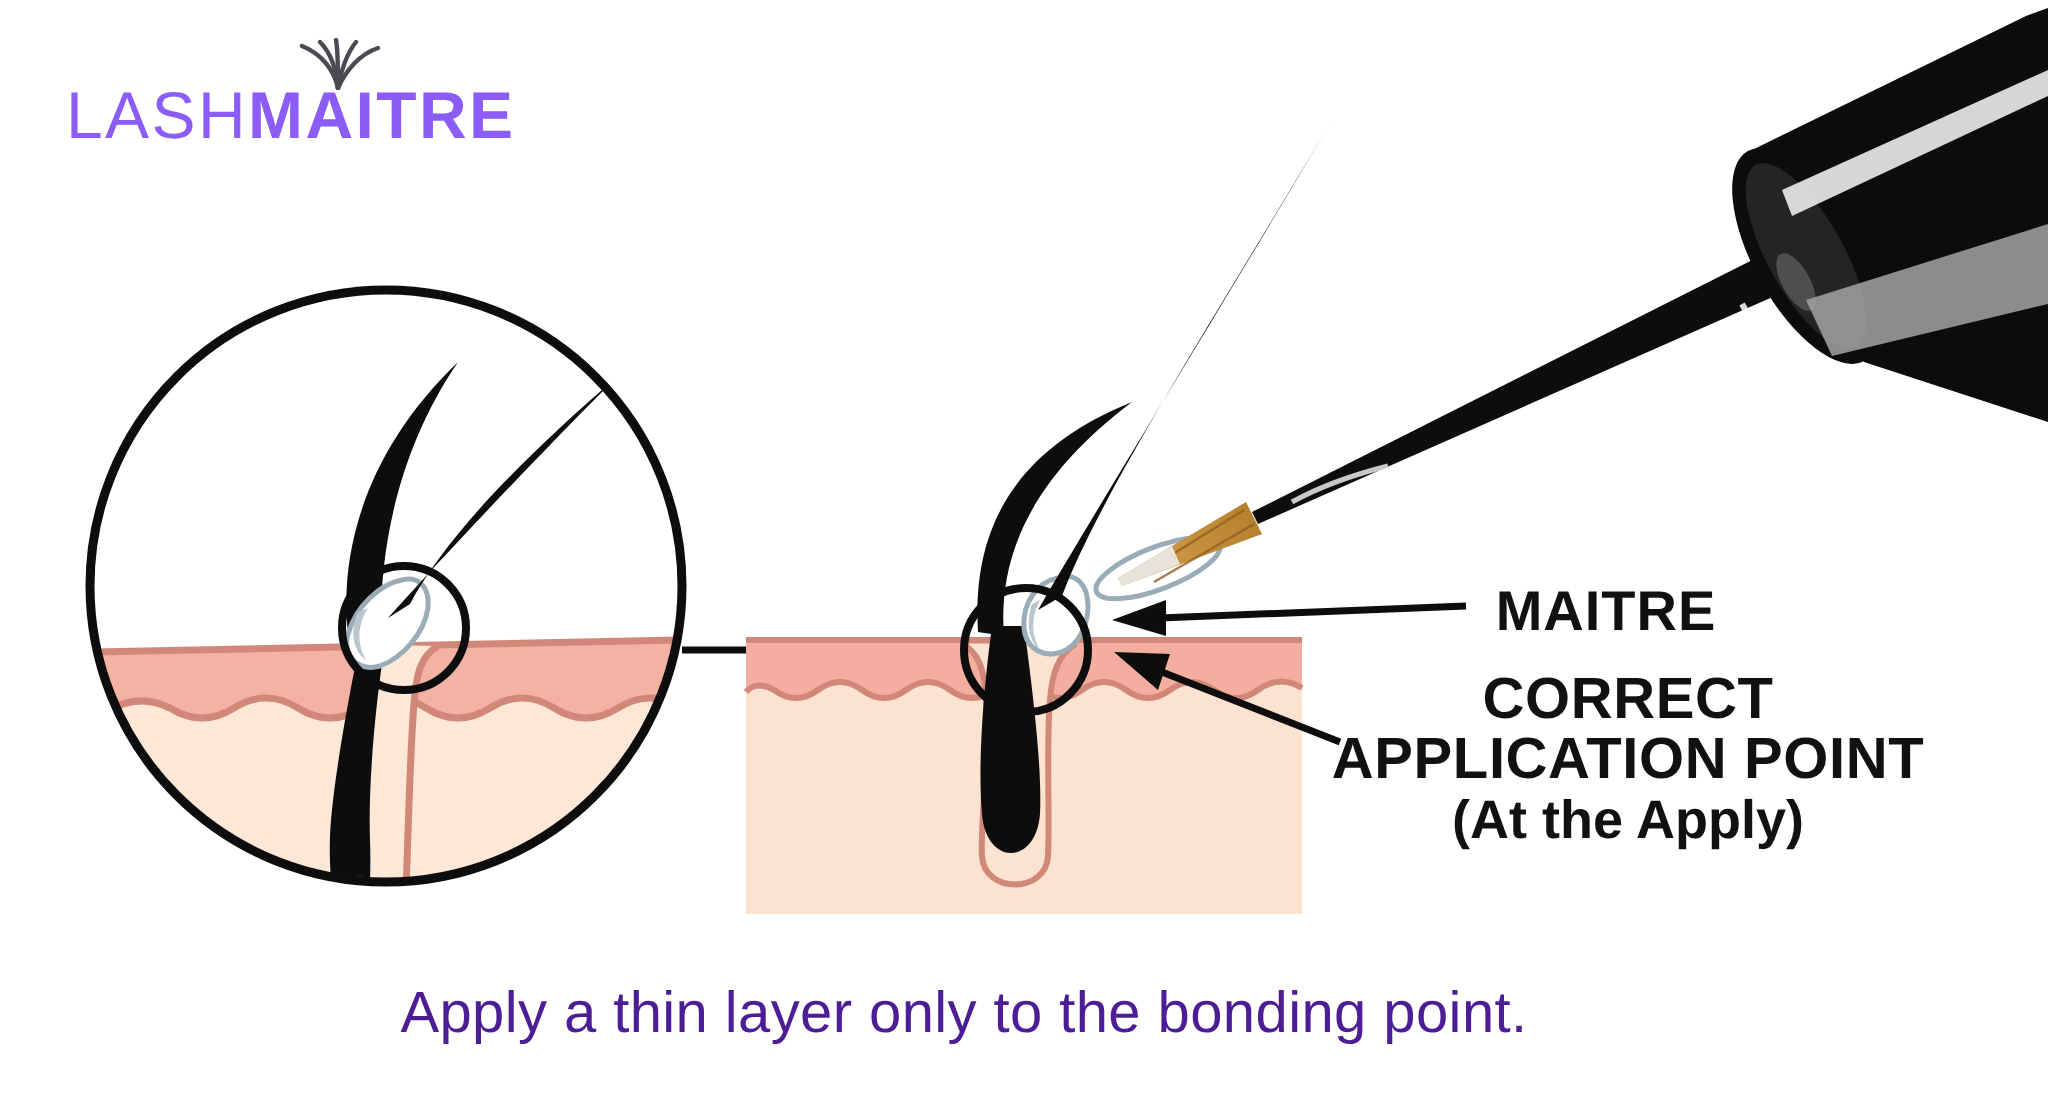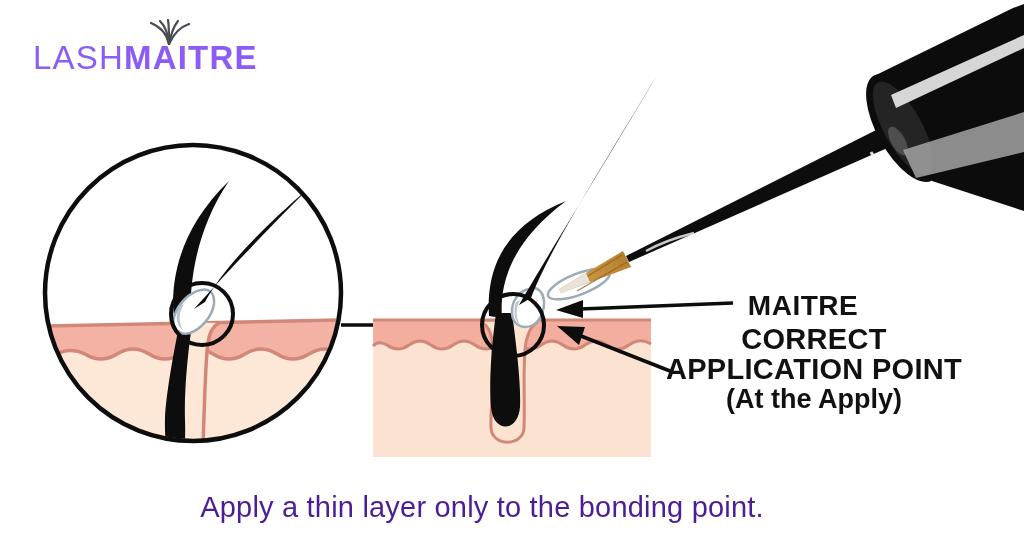--- a/index.html
+++ b/index.html
@@ -13,21 +13,21 @@
   .logo .fan{position:absolute;left:114px;top:0;}
   .logo .wordmark{
     position:absolute;left:0;top:21px;font-size:33px;line-height:1.1;
     color:#8b5cf6;letter-spacing:1.2px;white-space:nowrap;
   }
   .logo .light{font-weight:400;}
   .logo .bold{font-weight:700;}
   
   .lbl{position:absolute;color:#111;white-space:nowrap;transform:translateX(-50%);}
   .lbl-sealant{left:803px;top:290px;font-size:28px;font-weight:800;letter-spacing:.5px;}
-  .lbl-correct{left:814px;top:324px;text-align:center;transform:translateX(-50%);}
+  .lbl-correct{left:814px;top:335px;text-align:center;transform:translateX(-50%);}
   .lbl-correct .l1,.lbl-correct .l2{font-size:29px;font-weight:800;line-height:30px;letter-spacing:.3px;}
   .lbl-correct .l3{font-size:27px;font-weight:600;line-height:30px;}
   .caption{
     position:absolute;left:0;top:491px;width:964px;text-align:center;
     font-size:29px;font-weight:400;color:#4c1d95;letter-spacing:.2px;
   }
 </style>
 </head>
 <body>
 

